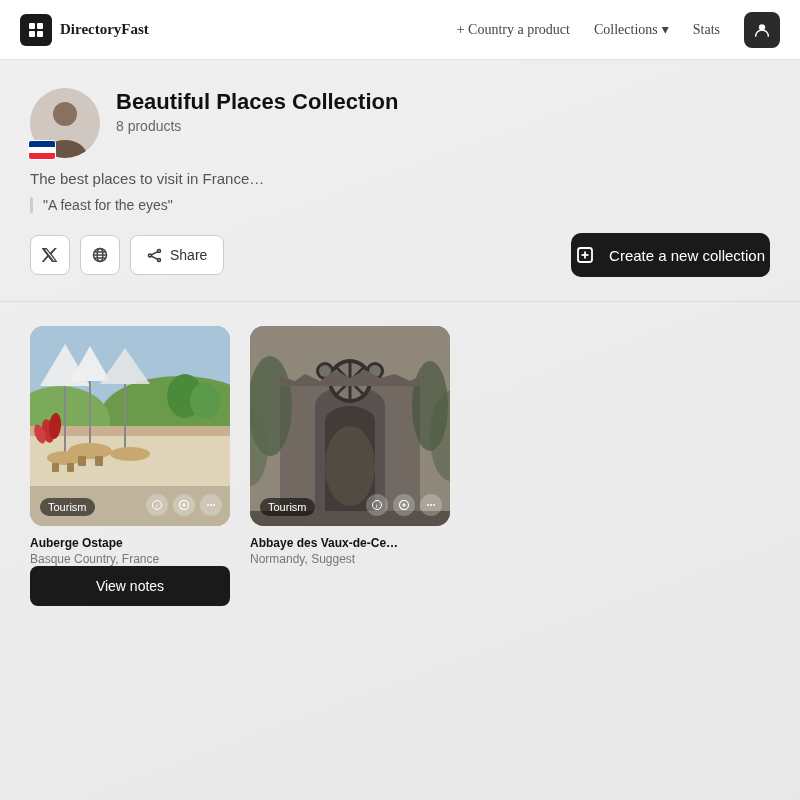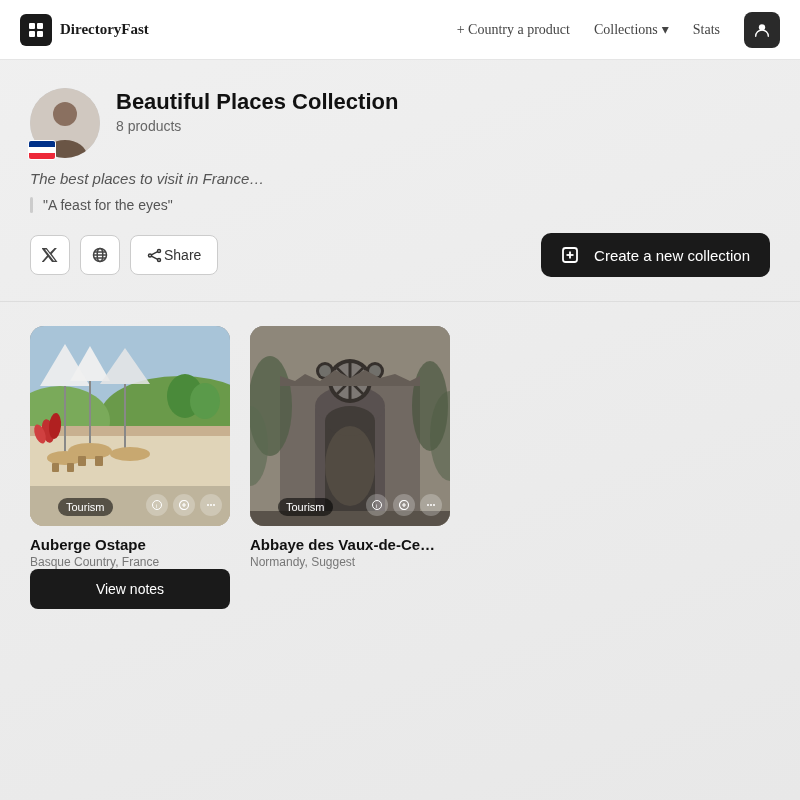--- a/index.html
+++ b/index.html
@@ -126,21 +126,20 @@
     }
     .collection-count {
       font-size: 14px;
       color: #666;
       margin-top: 4px;
     }
 
     .collection-desc {
       font-size: 15px;
       color: #555;
-      font-style: italic;
       margin-bottom: 10px;
     }
 
     .collection-quote {
       display: flex;
       align-items: stretch;
       gap: 10px;
       margin-bottom: 20px;
     }
     .quote-bar {
@@ -170,36 +169,36 @@
       border: 1.5px solid #ccc;
       border-radius: 8px;
       background: #fff;
       cursor: pointer;
       font-size: 16px;
       color: #444;
     }
     .share-btn {
       display: flex;
       align-items: center;
-      gap: 2px;
+      gap: 8px;
       padding: 0 16px;
       height: 40px;
       border: 1.5px solid #ccc;
       border-radius: 8px;
       background: #fff;
       cursor: pointer;
       font-size: 14px;
       color: #333;
     }
     .actions-spacer { flex: 1; }
     .create-btn {
       display: flex;
       align-items: center;
       gap: 15px;
-      padding: 0 20px;
+      padding: 0 5px;
       height: 44px;
       background: #1a1a1a;
       color: #fff;
       border: none;
       border-radius: 10px;
       font-size: 15px;
       font-weight: 500;
       cursor: pointer;
     }
 
@@ -225,21 +224,21 @@
       height: 200px;
       border-radius: 14px;
       overflow: hidden;
       position: relative;
       background: #888;
       margin-bottom: 10px;
     }
     .card-tag {
       position: absolute;
       bottom: 10px;
-      left: 28px;
+      left: 10px;
       background: rgba(0,0,0,0.55);
       color: #fff;
       font-size: 11px;
       padding: 3px 8px;
       border-radius: 12px;
       font-weight: 500;
     }
     .card-icons {
       position: absolute;
       bottom: 10px;
@@ -255,21 +254,21 @@
       background: rgba(255,255,255,0.25);
       display: flex;
       align-items: center;
       justify-content: center;
       font-size: 9px;
       color: #fff;
       cursor: pointer;
     }
 
     .card-name {
-      font-size: 15px;
+      font-size: 12px;
       font-weight: 700;
       color: #111;
       margin-bottom: 2px;
       white-space: nowrap;
       overflow: hidden;
       text-overflow: ellipsis;
     }
     .card-location {
       font-size: 12px;
       color: #777;

